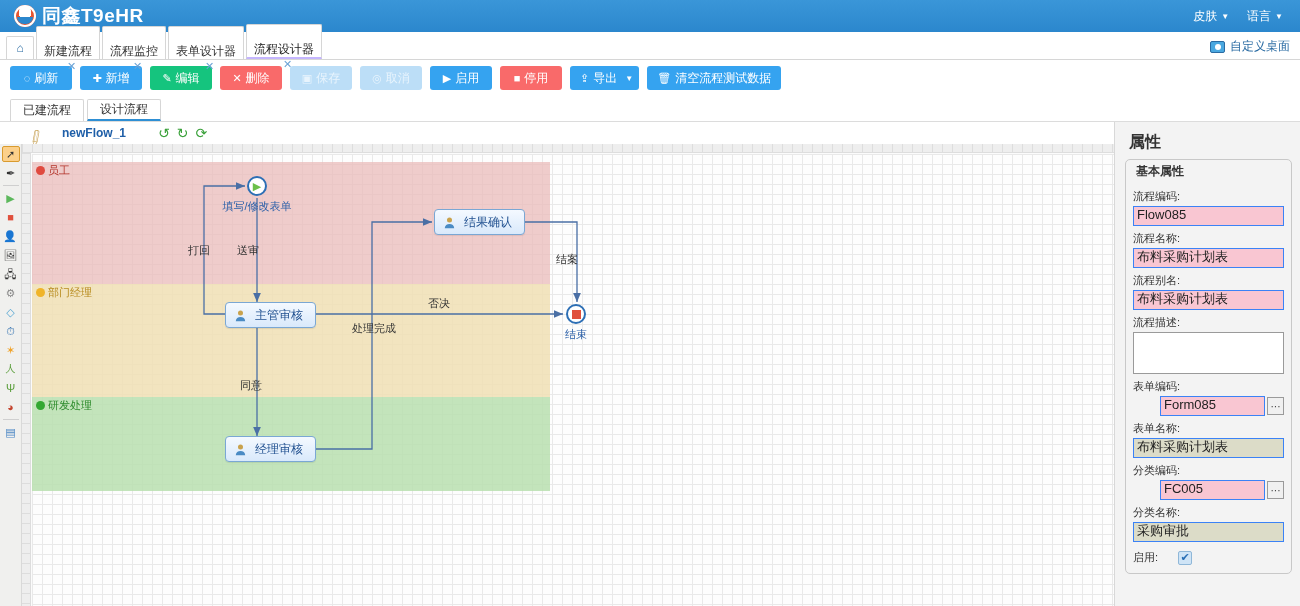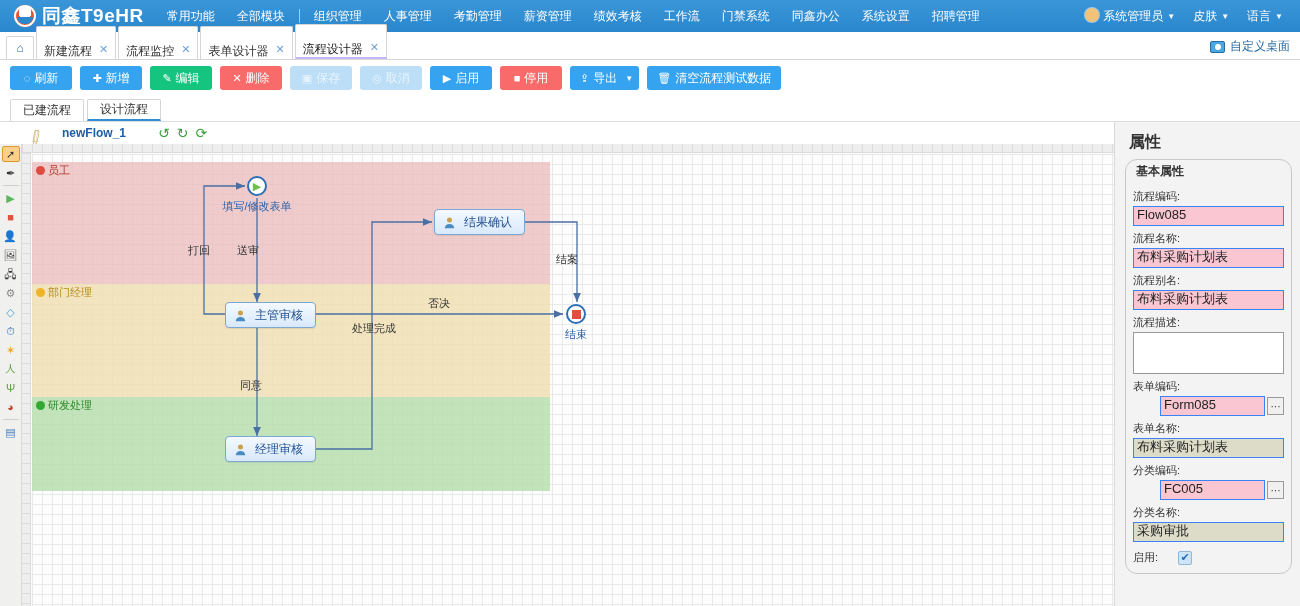--- a/index.html
+++ b/index.html
@@ -46,23 +46,24 @@
     height:28px; background:#fff; border-bottom:1px solid #d6d6d6;
     display:flex; align-items:flex-end; padding-left:6px; position:relative;
   }
   .tab-home {
     width:28px;height:23px;border:1px solid #d6d6d6;border-bottom:none;
     display:flex;align-items:center;justify-content:center;color:#2b6ca3;
     background:#fff; margin-right:2px; border-radius:2px 2px 0 0; cursor:pointer;
   }
   .tab {
     height:23px; border:1px solid #d6d6d6; border-bottom:none; background:#fff;
-    display:flex; padding:16px 7px; margin-right:2px;
+    display:flex; align-items:center; padding:16px 7px; margin-right:2px;
     border-radius:2px 2px 0 0; cursor:pointer; color:#333; font-size:12px;
     white-space:nowrap;
+    flex-direction:column;
   }
   .tab .x { color:#6ba3d6; margin-left:7px; font-size:11px; }
   .tab.active { border-bottom:2px solid #c4b5fd; color:#1a1a1a; }
   .custom-desk { position:absolute; right:10px; bottom:4px; display:flex; align-items:center; color:#2b6ca3; }
   .desk-ico {
     width:15px;height:12px;background:#4aa8e0;border:1px solid #2b6ca3;border-radius:2px;
     margin-right:5px; position:relative;
   }
   .desk-ico::after{content:"";position:absolute;left:4px;top:2px;width:6px;height:6px;border-radius:50%;background:#fff;}
 
@@ -148,21 +149,21 @@
   }
   .circ-caption {
     position:absolute; font-size:11px; color:#2a5fa8; white-space:nowrap; text-align:center;
   }
   .edge-label { position:absolute; font-size:11px; color:#333; white-space:nowrap; }
 
   
   .props { width:185px; background:#f3f3f3; padding:8px 8px 0 10px; overflow:hidden; }
   .props-title { font-size:16px; font-weight:bold; margin:2px 0 6px 4px; }
   .fieldset {
-    border:1px solid #c8c8c8; border-radius:12px; padding:4px 7px 8px;
+    border:1px solid #c8c8c8; border-radius:5px; padding:4px 7px 8px;
     background:#f3f3f3;
   }
   .legend { font-size:12px; font-weight:bold; margin:-12px 0 4px 0; background:#f3f3f3; display:inline-block; padding:0 3px; }
   .flabel { font-size:11px; color:#333; margin:5px 0 2px; }
   .fval {
     height:20px; border:1px solid #3b82f6; font-size:13px; line-height:16px;
     padding:0 3px; width:100%; color:#222; overflow:hidden; white-space:nowrap;
   }
   .pink { background:#f9c6d2; }
   .khaki { background:#dcdcc8; }
@@ -180,39 +181,21 @@
   }
 </style>
 </head>
 <body>
 
 <div class="topbar">
   <div class="brand">
     <span class="brand-logo"></span>
     <span class="brand-text">同鑫T9eHR</span>
   </div>
-  <div class="navlist">
-    <div class="navitem">常用功能</div>
-    <div class="navitem">全部模块</div>
-    <div class="navsep"></div>
-    <div class="navitem">组织管理</div>
-    <div class="navitem">人事管理</div>
-    <div class="navitem">考勤管理</div>
-    <div class="navitem">薪资管理</div>
-    <div class="navitem">绩效考核</div>
-    <div class="navitem">工作流</div>
-    <div class="navitem">门禁系统</div>
-    <div class="navitem">同鑫办公</div>
-    <div class="navitem">系统设置</div>
-    <div class="navitem">招聘管理</div>
-  </div>
   <div class="topright">
-    <div class="navitem">
-      <span class="user-ico"></span><span>系统管理员</span><span class="caret">▼</span>
-    </div>
     <div class="navitem">
       <span>皮肤</span><span class="caret">▼</span>
     </div>
     <div class="navitem">
       <span>语言</span><span class="caret">▼</span>
     </div>
   </div>
 </div>
 
 <div class="tabstrip">

